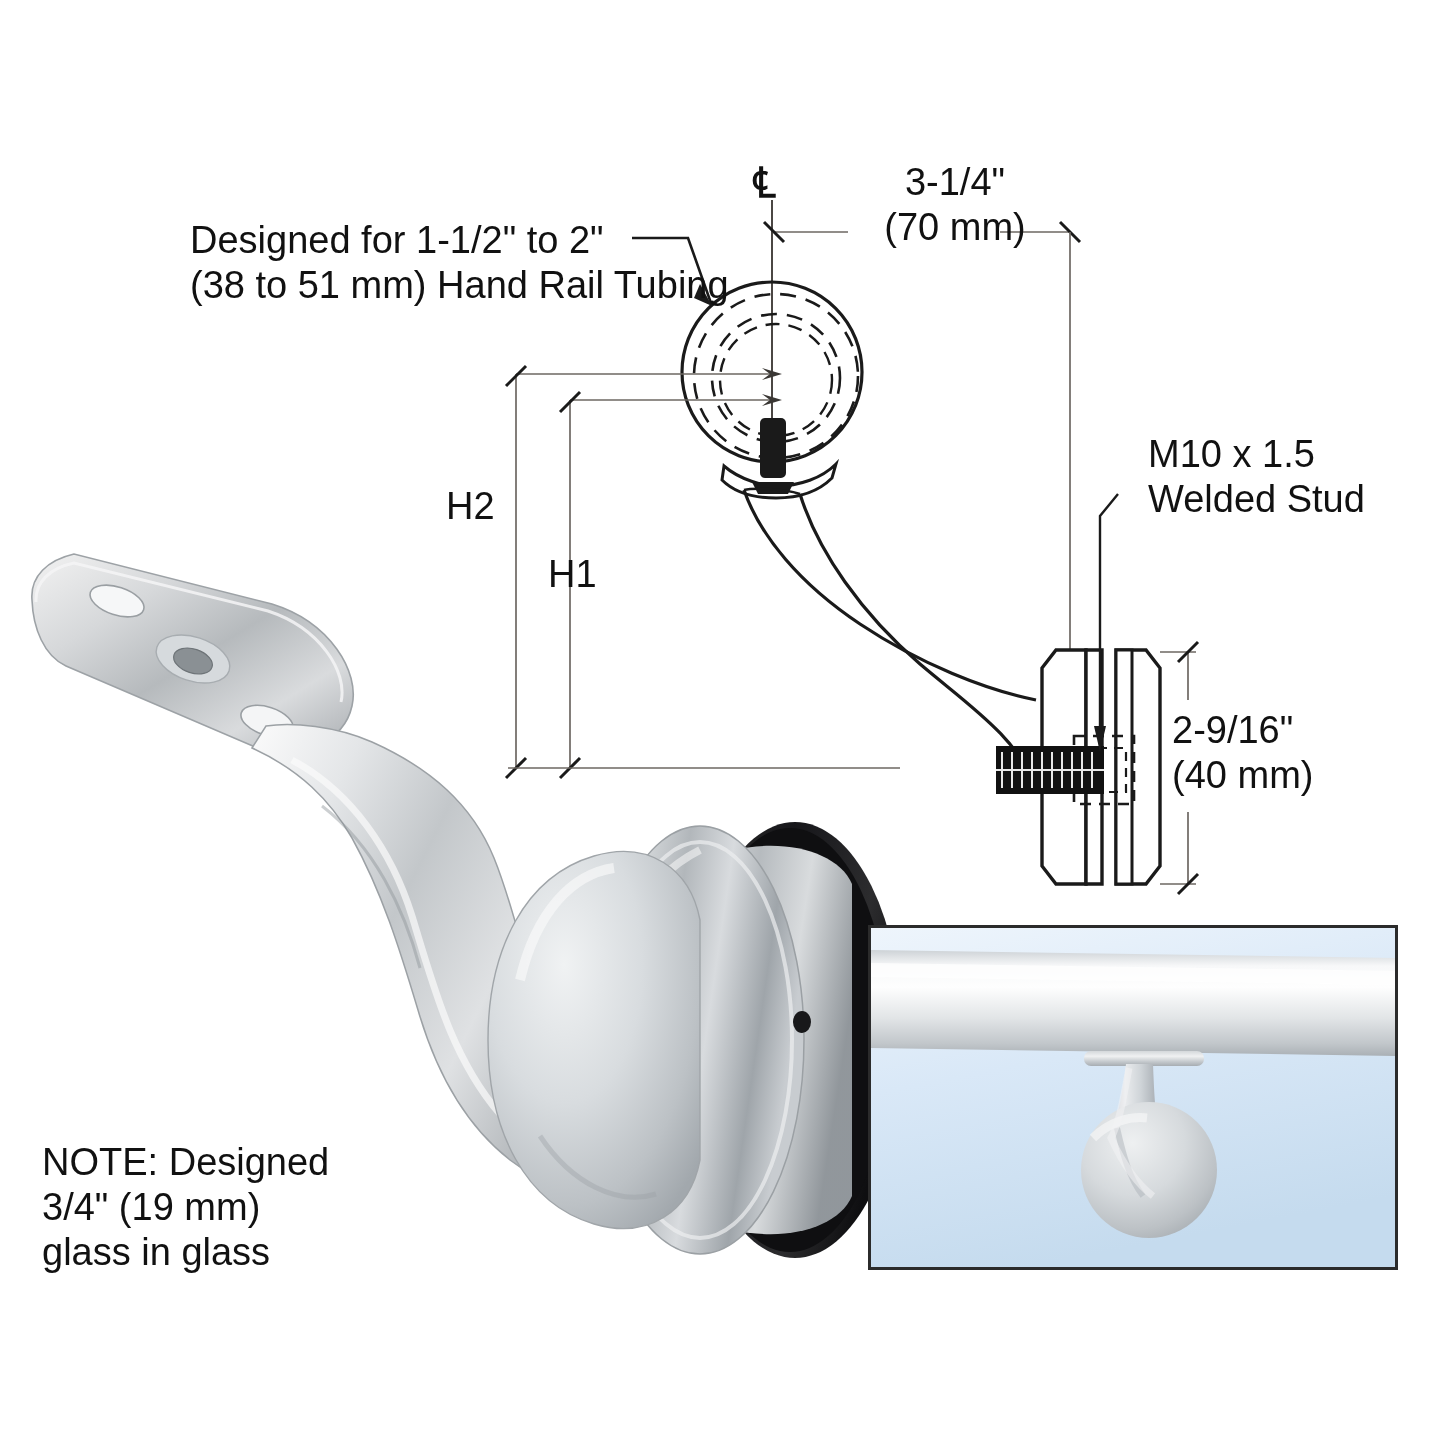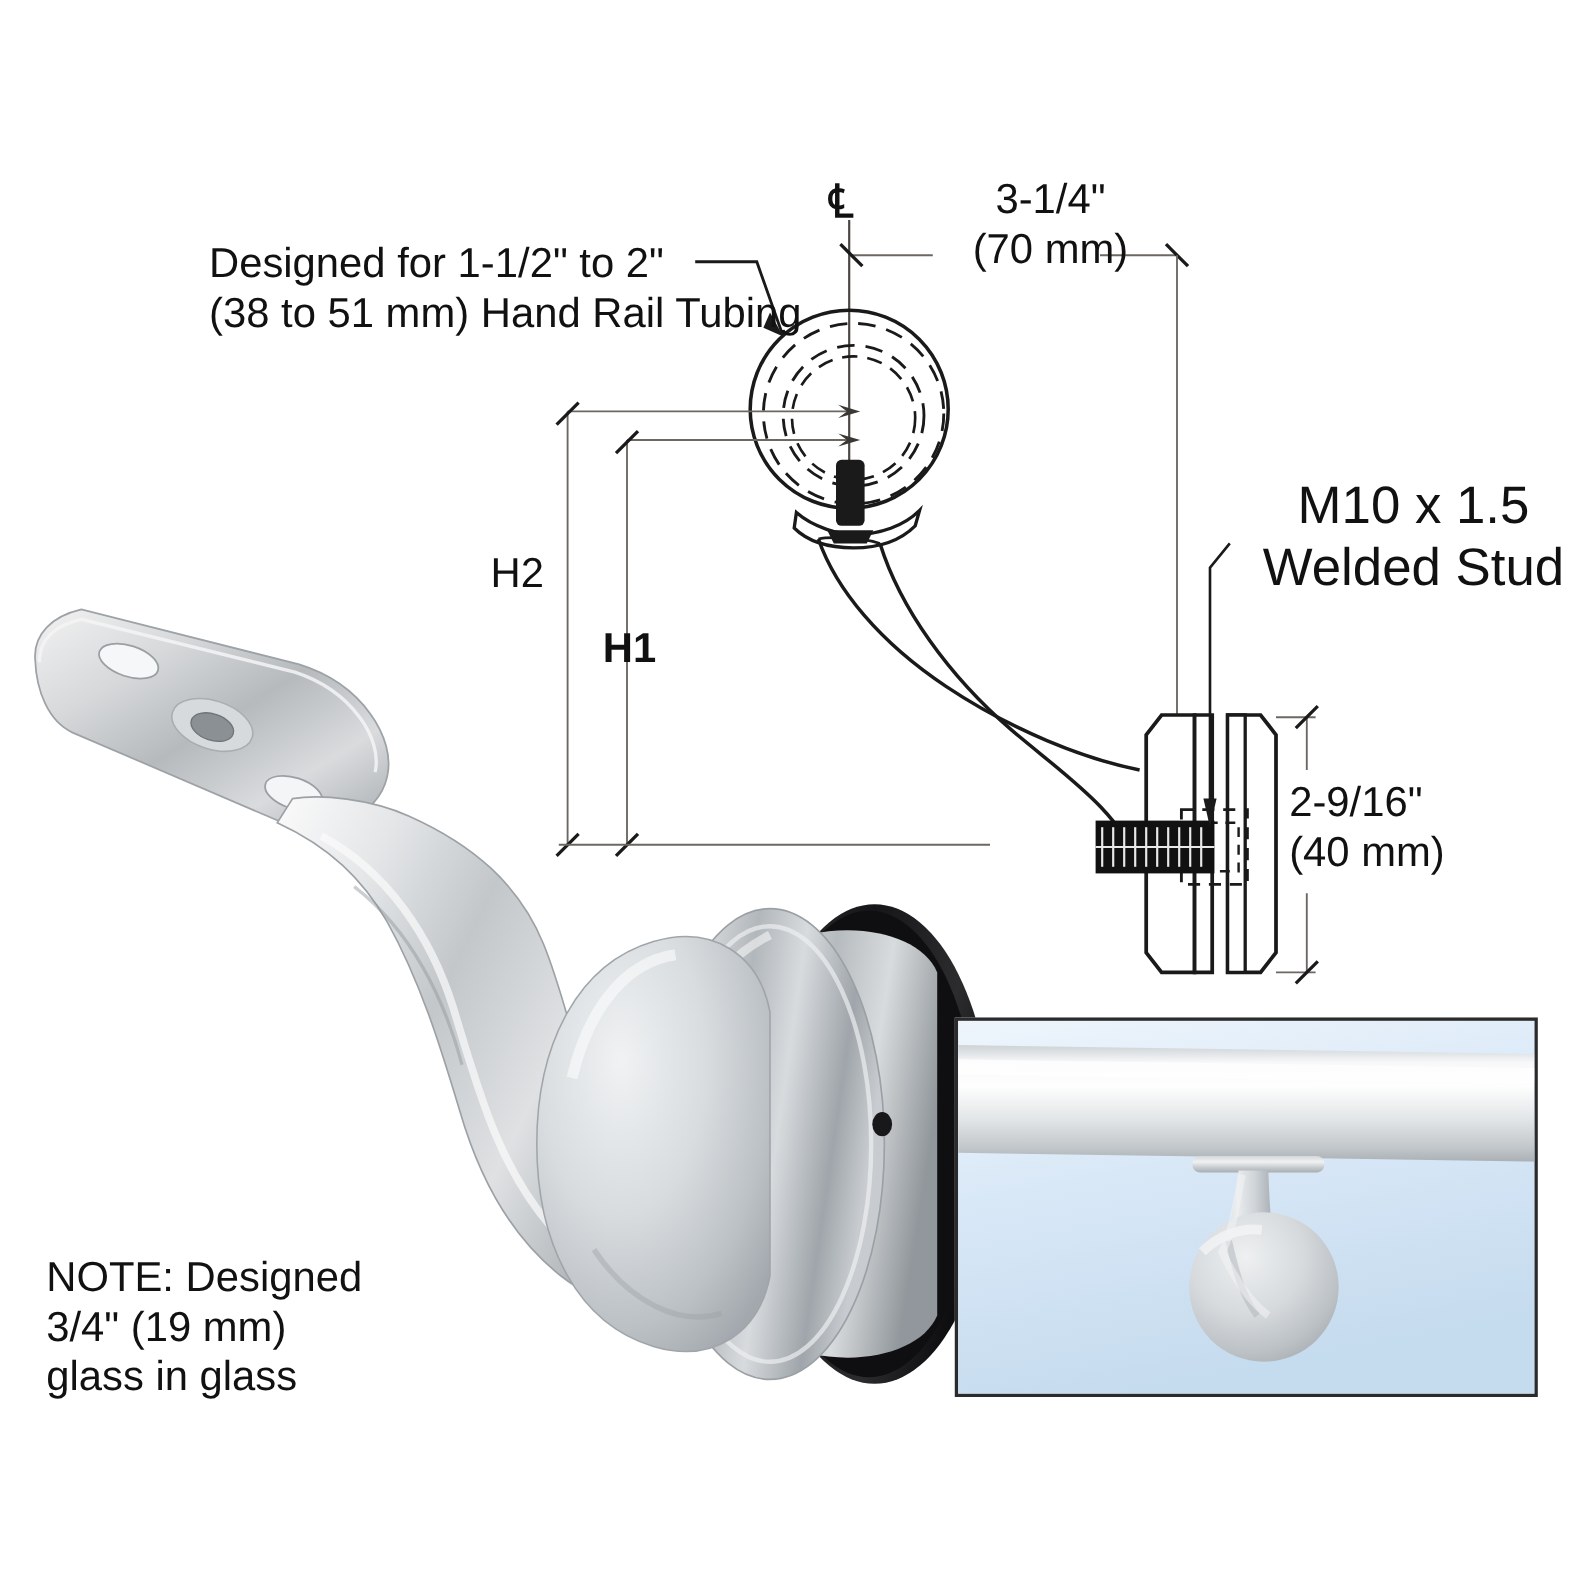--- a/index.html
+++ b/index.html
@@ -35,35 +35,34 @@
     width: 220px;
   }
   .label-cl {
     left: 752px;
     top: 158px;
     font-size: 42px;
     font-weight: 700;
   }
   .label-h2 {
     left: 446px;
-    top: 500px;
+    top: 484px;
     font-size: 38px;
     font-weight: 500;
   }
   .label-h1 {
     left: 548px;
-    top: 568px;
-    font-size: 38px;
-    font-weight: 700;
+    top: 552px;
+    font-size: 38px;
+    font-weight: 400;
   }
   .label-stud {
     left: 1148px;
     top: 432px;
-    font-size: 48px;
-    text-align: center;
+    font-size: 38px;
   }
   .label-thickness {
     left: 1172px;
     top: 708px;
     font-size: 38px;
   }
   .label-note {
     left: 42px;
     top: 1140px;
     font-size: 38px;

